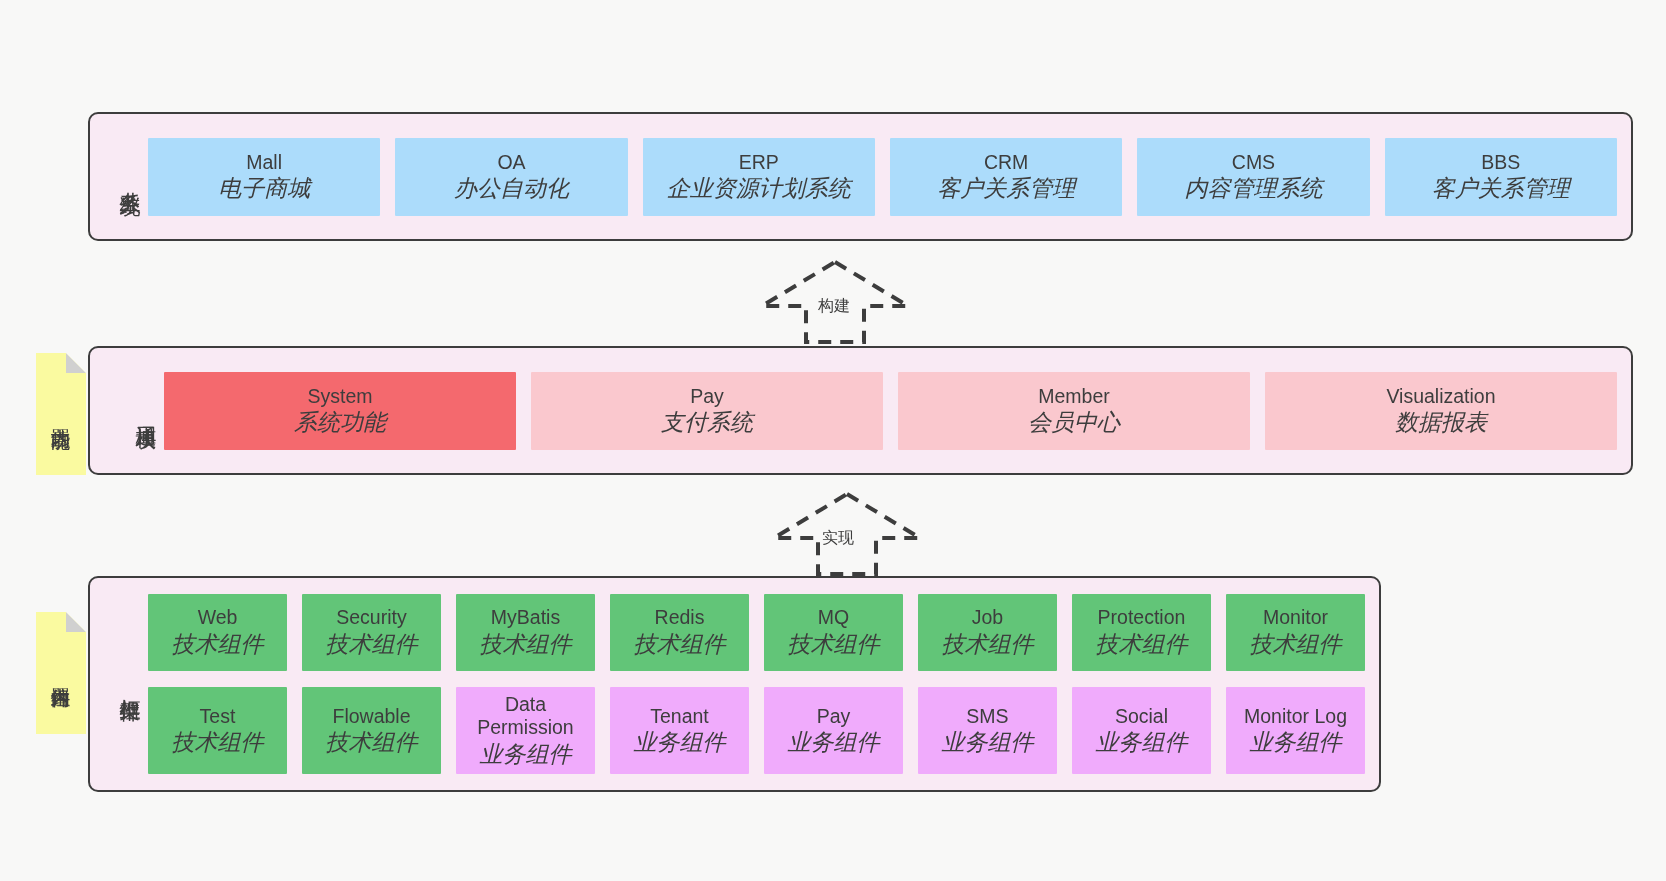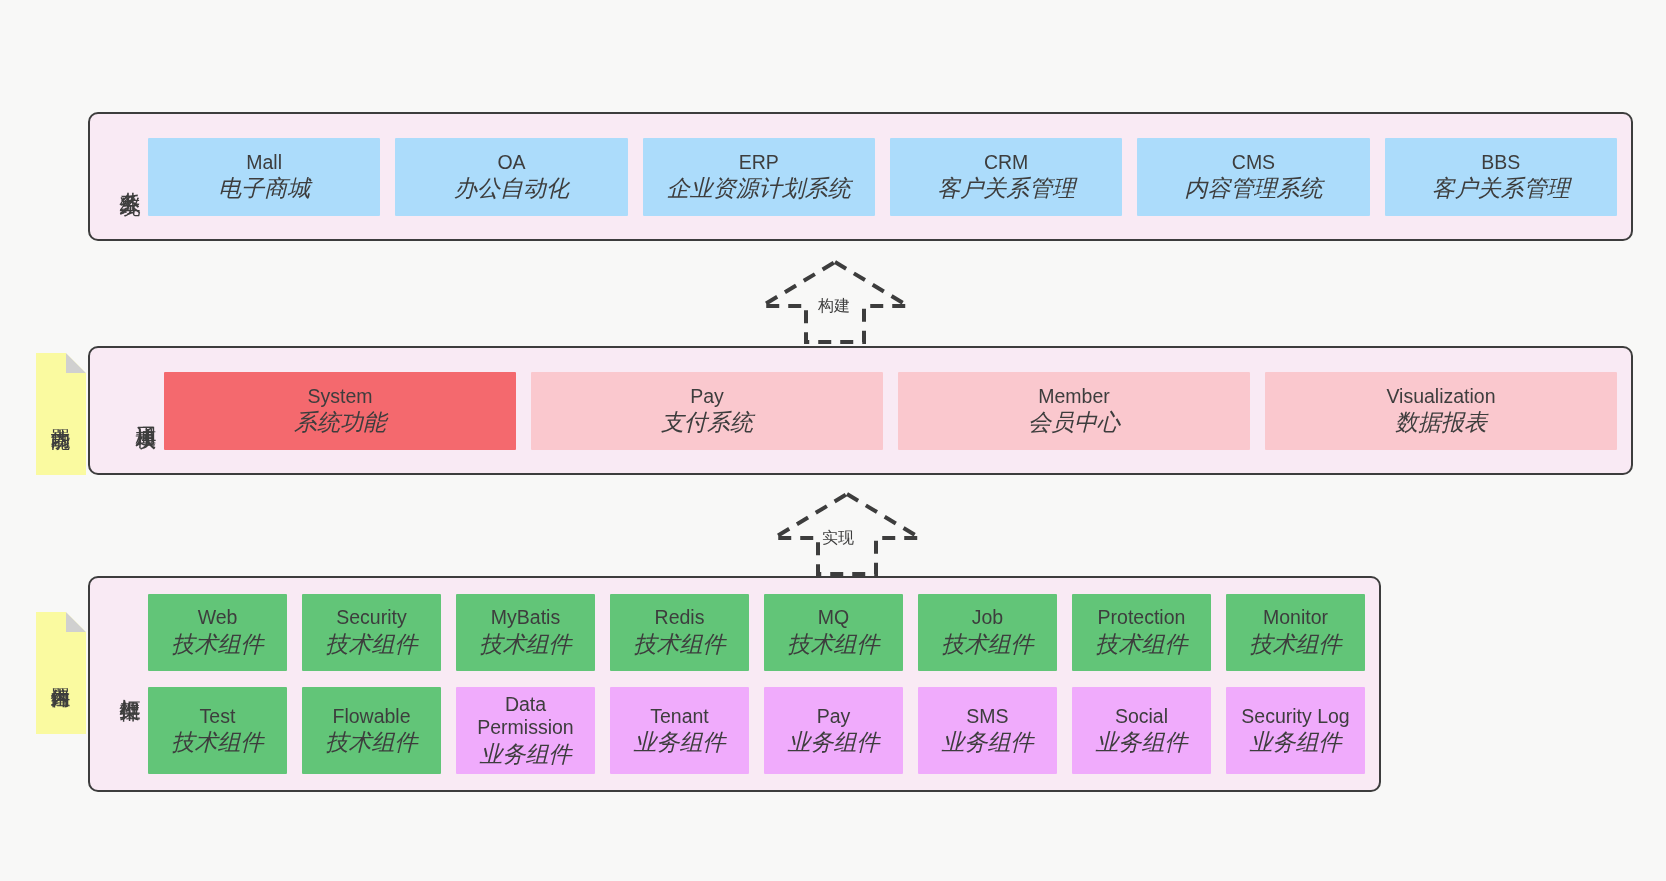--- a/index.html
+++ b/index.html
@@ -274,21 +274,21 @@
         </div>
         <div class="card c-grn-light">
           <span class="t1">SMS</span>
           <span class="t2">业务组件</span>
         </div>
         <div class="card c-grn-light">
           <span class="t1">Social</span>
           <span class="t2">业务组件</span>
         </div>
         <div class="card c-grn-light">
-          <span class="t1">Security Log</span>
+          <span class="t1">Monitor Log</span>
           <span class="t2">业务组件</span>
         </div>
       </div>
 
     </div>
   </div>
 
 </div>
 
 </body></html>

